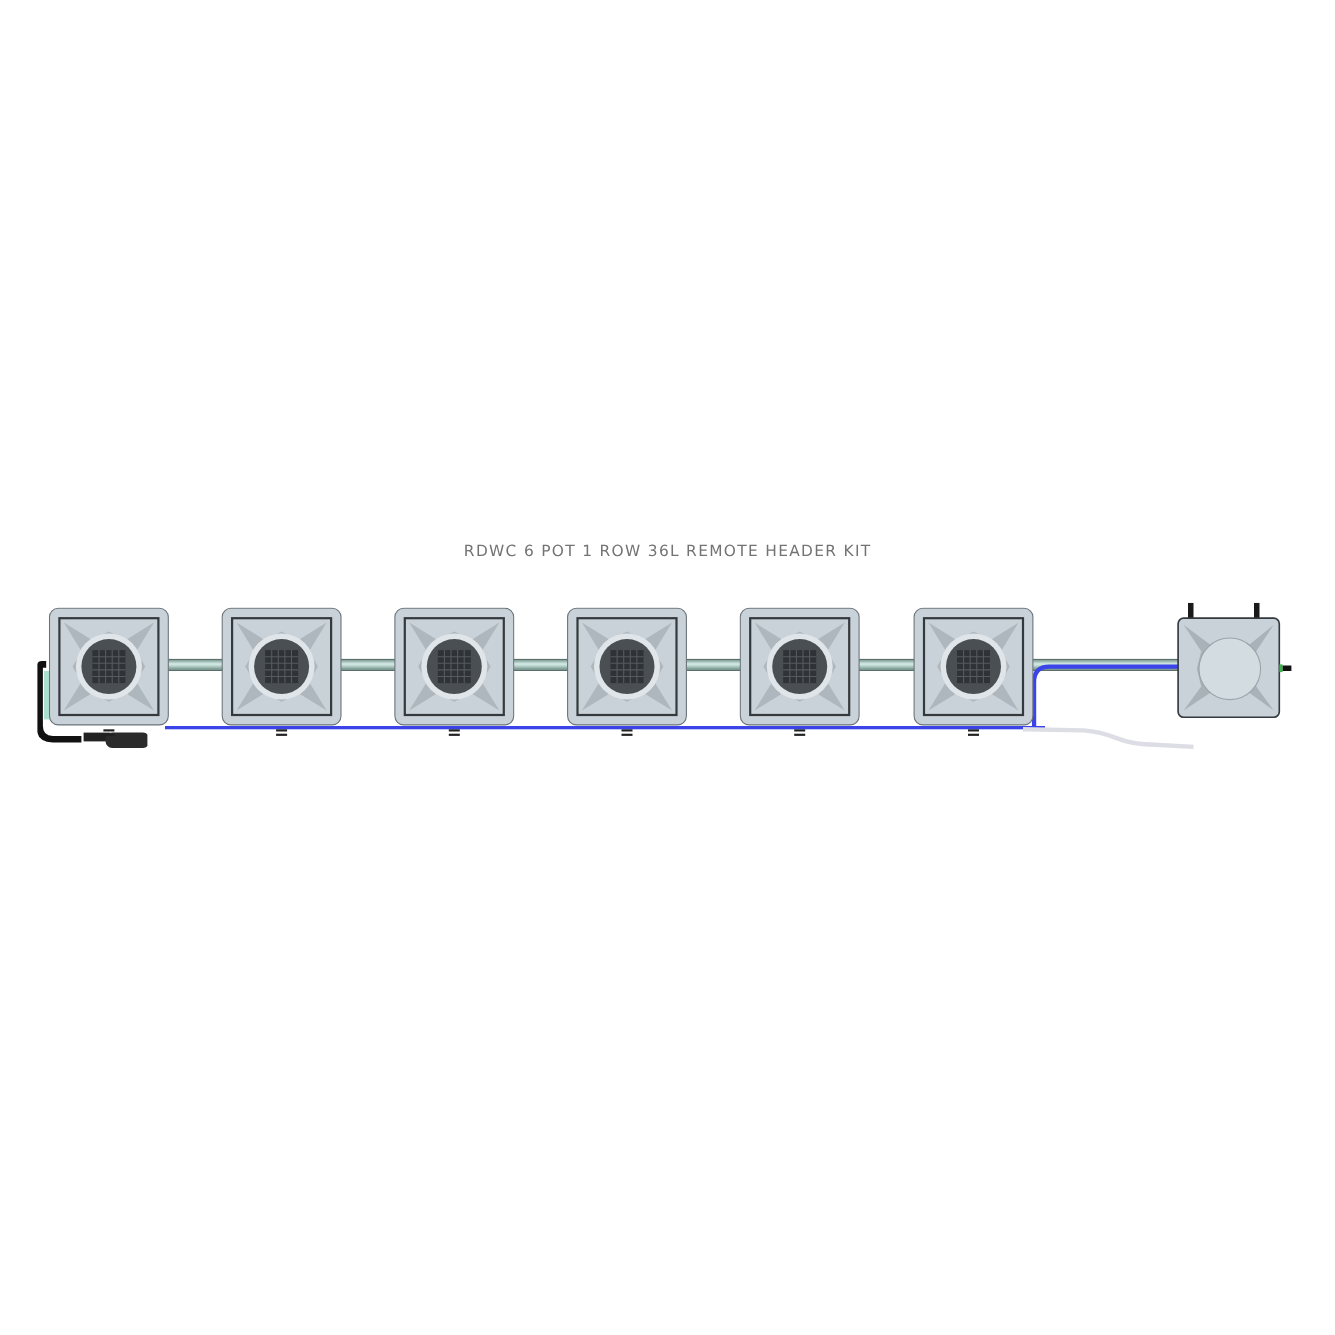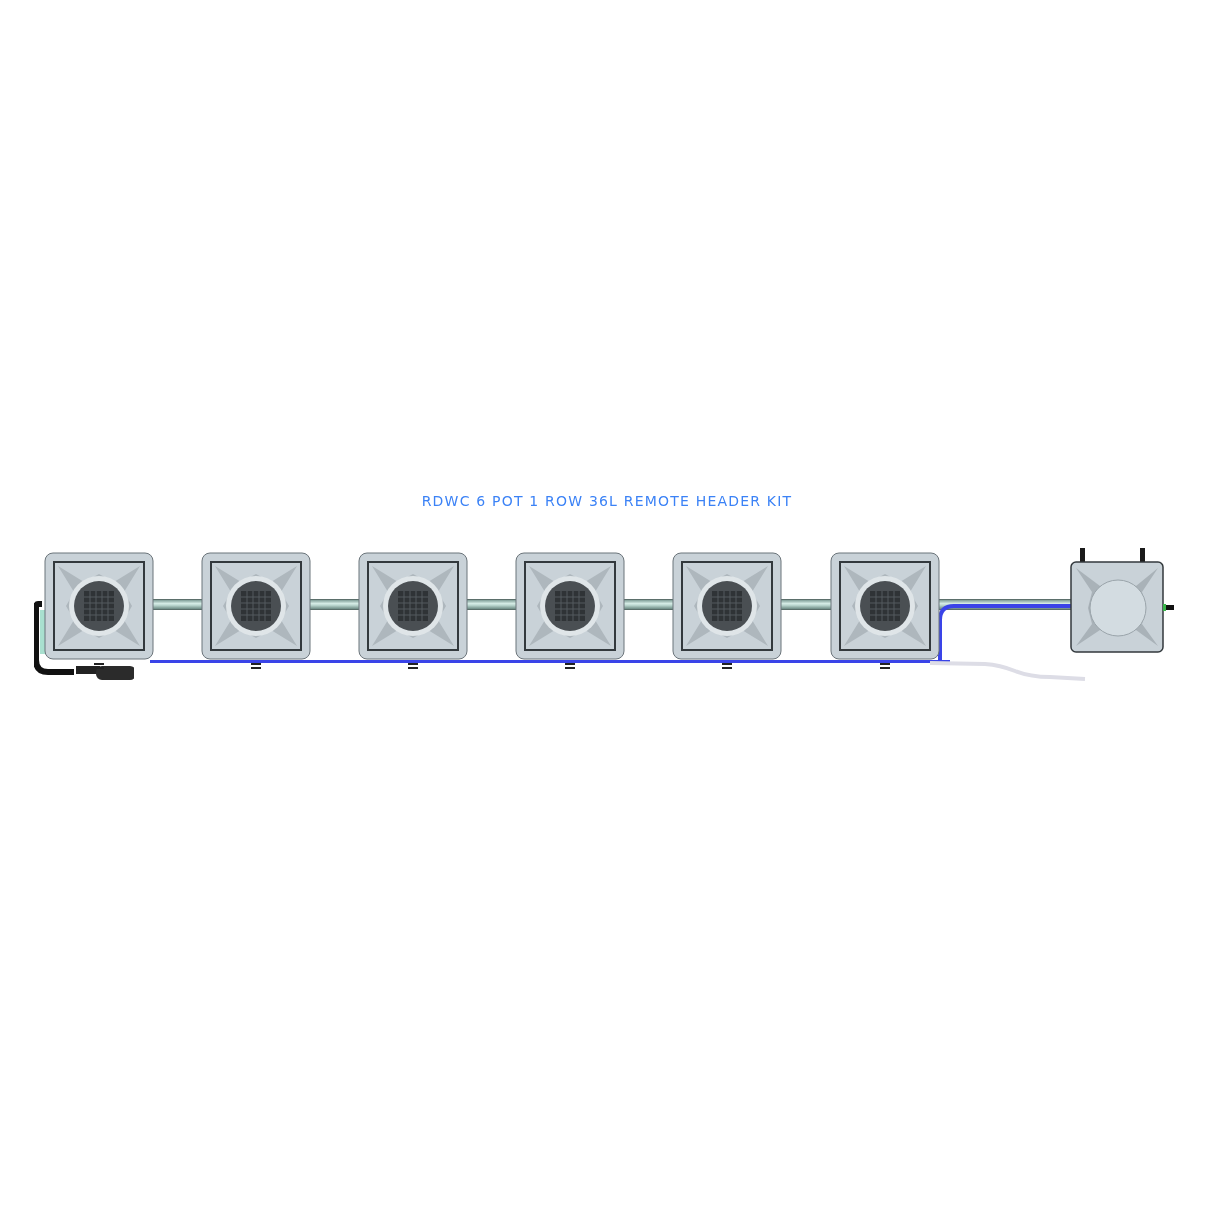--- a/index.html
+++ b/index.html
@@ -1,17 +1,17 @@
 <!DOCTYPE html>
 <html><head>
 <meta charset="utf-8">
 <style>
   html, body { margin:0; padding:0; background:#ffffff; }
   body { width:1214px; height:1214px; position:relative; overflow:hidden; font-family:"DejaVu Sans", sans-serif; }
-  .title { position:absolute; left:0; width:1214px; top:493px; text-align:center; color:#3b82f6; font-size:14px; letter-spacing:1.2px; font-family:"DejaVu Sans", sans-serif; }
+  .title { position:absolute; left:0; width:1214px; top:493px; text-align:center; color:#737373; font-size:14px; letter-spacing:1.2px; font-family:"DejaVu Sans", sans-serif; }
   .pipe { position:absolute; height:11px; background:linear-gradient(#7f9d97,#d6ece6 40%,#b8d4cd 60%,#6d8a84); border-top:1px solid #5b6f6b; border-bottom:1px solid #5b6f6b; box-sizing:border-box; }
   .blue-line { position:absolute; height:3px; background:#3a44e8; }
   .pot { position:absolute; width:110px; height:108px; }
   .pot svg { display:block; }
   .foot { position:absolute; width:10px; height:2px; background:#222; }
   .foot::after { content:""; position:absolute; left:0; top:4px; width:10px; height:2px; background:#222; }
 </style>
 </head>
 <body>
 

